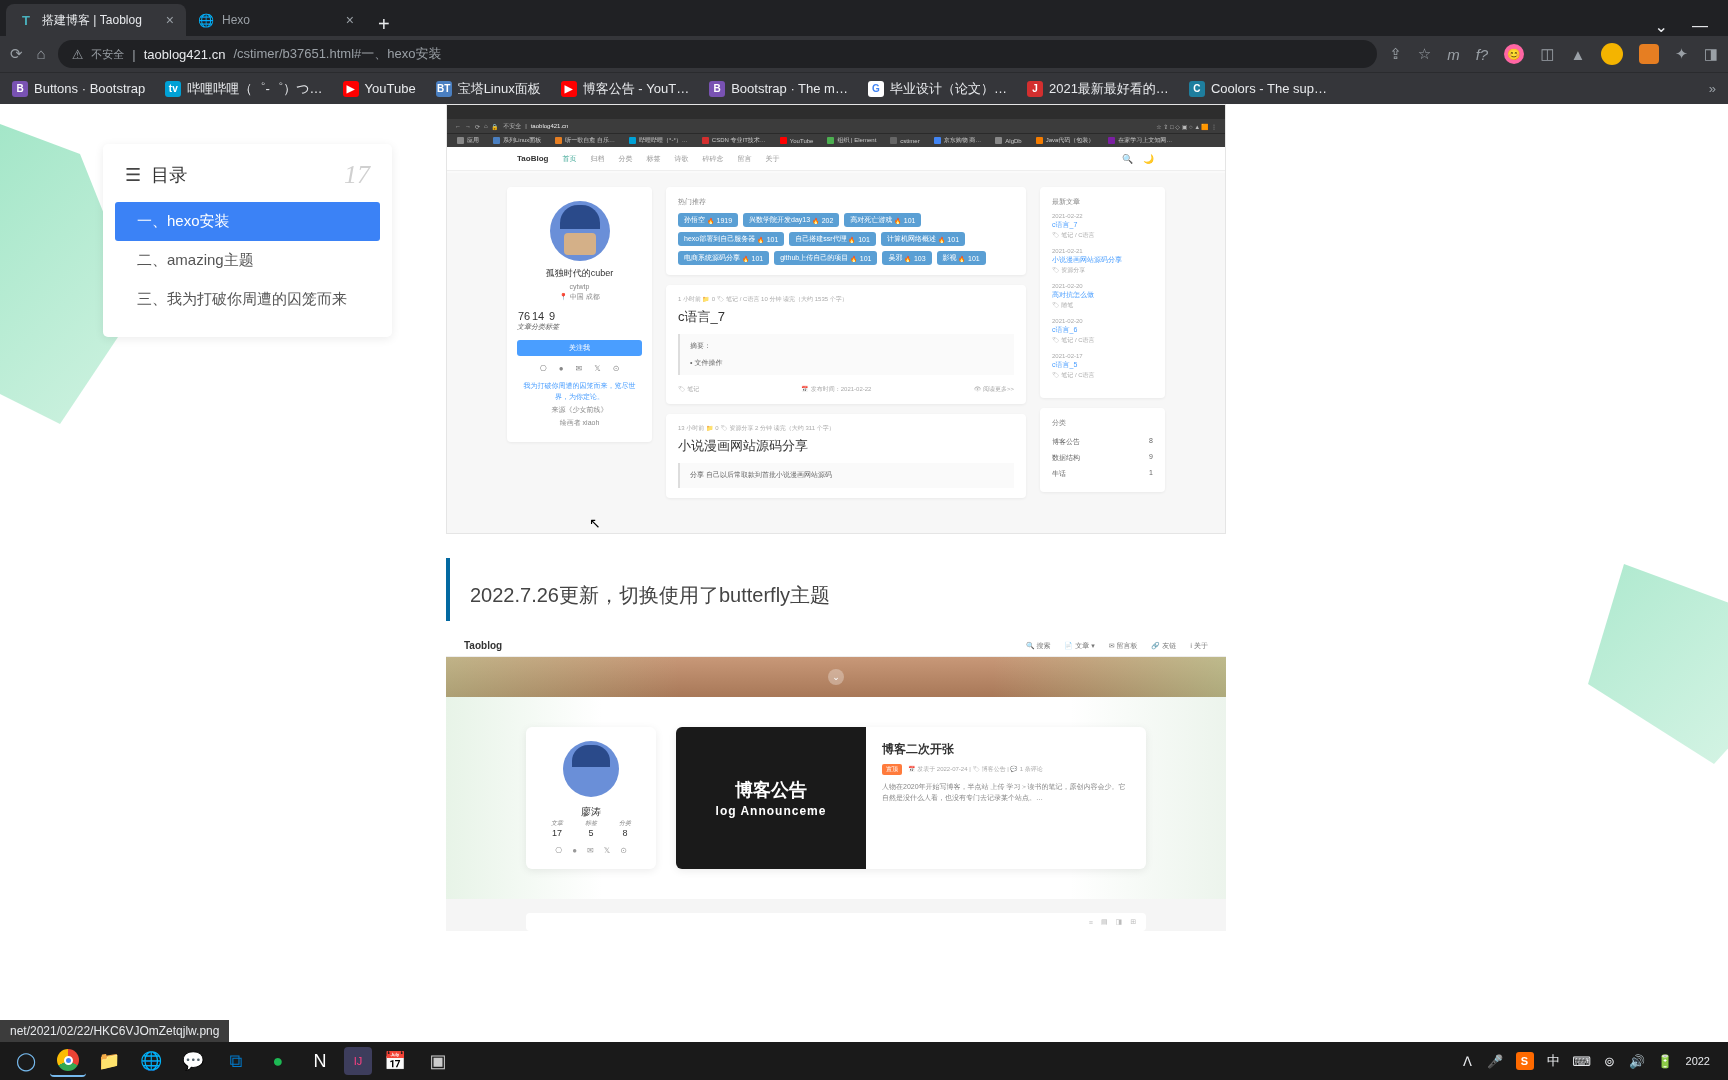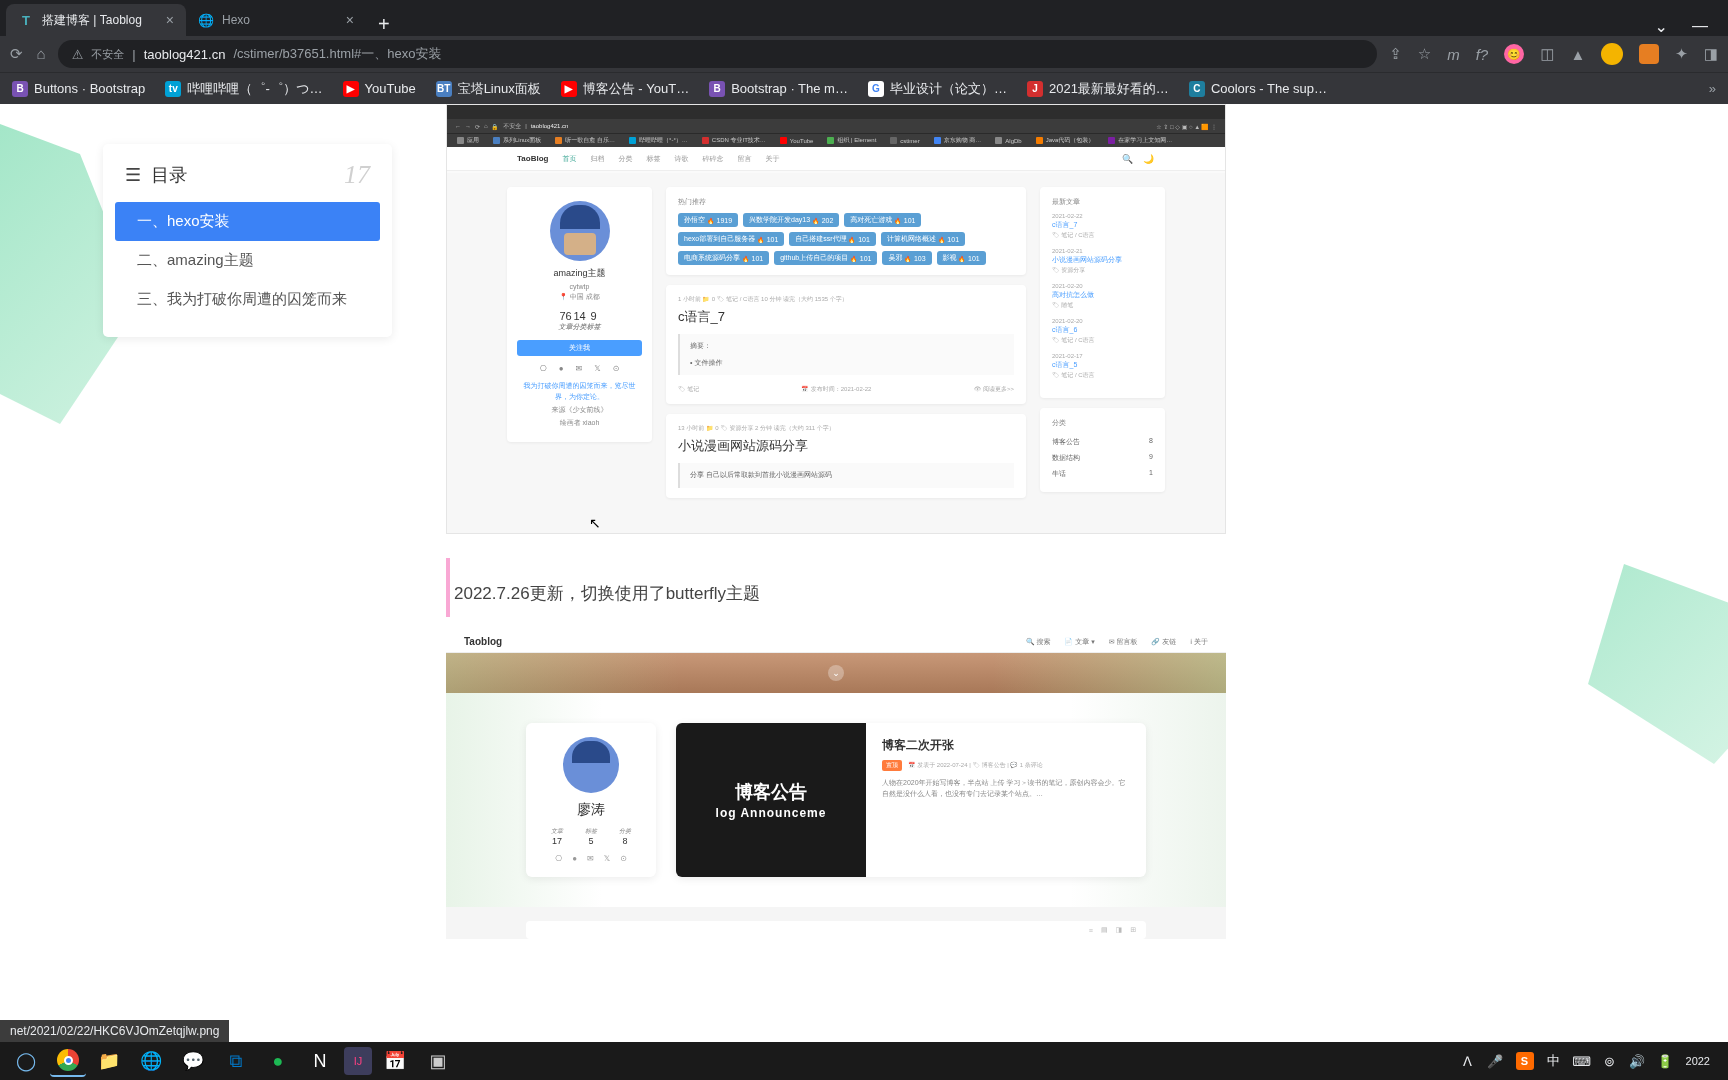--- a/index.html
+++ b/index.html
@@ -65,21 +65,21 @@
     .shot-nav .logo { font-weight: 600; color: #333; font-size: 8px; }
     .shot-nav-r { margin-left: auto; display: flex; gap: 10px; color: #999; font-size: 9px; }
     
     .shot-left { width: 145px; display: flex; flex-direction: column; align-items: center; }
     .shot-card { background: white; border-radius: 4px; padding: 14px 10px; width: 100%; text-align: center; box-shadow: 0 1px 3px rgba(0,0,0,0.06); }
     .avatar { width: 60px; height: 60px; margin: 0 auto 6px; border-radius: 50%; background: #6a8fd8; position: relative; overflow: hidden; }
     .avatar::before { content: ''; position: absolute; top: 4px; left: 10px; width: 40px; height: 24px; background: #2a4a8a; border-radius: 18px 18px 0 0; }
     .avatar::after { content: ''; position: absolute; bottom: 6px; left: 14px; width: 32px; height: 22px; background: #d4b088; border-radius: 4px; }
     .shot-name { font-size: 9px; margin-bottom: 3px; color: #333; }
     .shot-sub { font-size: 7px; color: #888; margin-bottom: 2px; }
-    .shot-stats { display: flex; justify-content: center; margin-top: 8px; font-size: 7px; color: #666; }
+    .shot-stats { display: flex; justify-content: flex-start; margin-top: 8px; font-size: 7px; color: #666; }
     .shot-stats div span { display: block; font-size: 11px; color: #333; font-weight: 500; }
     .shot-follow { background: #4a9eff; color: white; font-size: 7px; padding: 3px 0; border-radius: 3px; margin-top: 8px; }
     .shot-socials { display: flex; justify-content: center; gap: 12px; margin-top: 8px; font-size: 8px; color: #888; }
     .shot-motto { font-size: 7px; color: #4a9eff; margin-top: 8px; line-height: 1.5; }
     .shot-from { font-size: 7px; color: #888; margin-top: 3px; }
     
     .shot-mid { flex: 1; display: flex; flex-direction: column; gap: 10px; }
     .shot-box { background: white; border-radius: 4px; padding: 10px 12px; box-shadow: 0 1px 3px rgba(0,0,0,0.06); }
     .shot-box-title { font-size: 7px; color: #888; margin-bottom: 6px; }
     .shot-tags { display: flex; flex-wrap: wrap; gap: 5px; }
@@ -90,35 +90,35 @@
     .shot-excerpt { border-left: 2px solid #ddd; padding: 6px 10px; background: #fafafa; font-size: 7px; color: #666; line-height: 1.8; }
     .shot-post-foot { display: flex; justify-content: space-between; margin-top: 10px; font-size: 6px; color: #aaa; }
     
     .shot-right { width: 125px; display: flex; flex-direction: column; gap: 10px; }
     .shot-recent-item { margin-bottom: 8px; font-size: 6px; color: #aaa; }
     .shot-recent-item .t { color: #4a9eff; font-size: 7px; margin: 1px 0; }
     .shot-cat-row { display: flex; justify-content: space-between; font-size: 7px; color: #666; padding: 3px 0; }
     
     .cursor-arrow { position: absolute; top: 410px; left: 142px; font-size: 14px; color: #000; z-index: 10; }
     
-    .update-note { font-size: 17px; color: #444; padding: 24px 4px 12px; border-left: 4px solid #f9a8d4; margin: 24px 0 14px; }
+    .update-note { font-size: 20px; color: #444; padding: 24px 20px 12px; border-left: 4px solid #0369a1; margin: 24px 0 14px; }
     
     
     .shot2 { width: 100%; background: #f5f5f5; }
     .shot2-top { height: 22px; background: white; display: flex; align-items: center; padding: 0 18px; font-size: 8px; color: #666; border-bottom: 1px solid #eee; }
     .shot2-logo { font-weight: 600; color: #333; font-size: 10px; }
     .shot2-top-r { margin-left: auto; display: flex; gap: 14px; font-size: 7px; color: #777; }
     .shot2-hero { height: 40px; background: linear-gradient(to bottom, #c89878, #a87858); position: relative; display: flex; align-items: center; justify-content: center; }
     .shot2-hero::before { content:''; position:absolute; inset:0; background: linear-gradient(90deg, rgba(180,220,160,0.4) 0%, transparent 30%, transparent 70%, rgba(180,220,160,0.5) 100%); }
     .shot2-chev { background: rgba(255,255,255,0.3); color: white; border-radius: 50%; width: 16px; height: 16px; display: flex; align-items: center; justify-content: center; font-size: 9px; position: relative; }
     .shot2-body { display: flex; padding: 30px 80px; gap: 20px; background: linear-gradient(to right, rgba(200,240,200,0.3), white 20%, white 80%, rgba(200,240,200,0.2)); }
     .shot2-left { width: 130px; background: white; border-radius: 6px; padding: 14px; text-align: center; box-shadow: 0 2px 8px rgba(0,0,0,0.08); }
     .shot2-avatar { width: 56px; height: 56px; margin: 0 auto 8px; border-radius: 50%; background: #6a8fd8; position: relative; overflow: hidden; }
     .shot2-avatar::before { content:''; position:absolute; top: 4px; left: 9px; width: 38px; height: 22px; background: #2a4a8a; border-radius: 16px 16px 0 0; }
-    .shot2-name { font-size: 14px; color: #333; margin-bottom: 8px; }
+    .shot2-name { font-size: 10px; color: #333; }
     .shot2-stats { display: flex; justify-content: space-around; font-size: 6px; color: #888; margin-bottom: 8px; }
     .shot2-stats span { display: block; font-size: 9px; color: #333; }
     .shot2-soc { display: flex; justify-content: center; gap: 10px; font-size: 8px; color: #999; }
     .shot2-post { flex: 1; background: white; border-radius: 6px; display: flex; overflow: hidden; box-shadow: 0 2px 8px rgba(0,0,0,0.08); }
     .shot2-post-img { width: 190px; background: #1a1a1a; color: white; display: flex; flex-direction: column; align-items: center; justify-content: center; padding: 14px; }
     .shot2-post-img .cn { font-size: 18px; font-weight: bold; margin-bottom: 2px; }
     .shot2-post-img .en { font-size: 12px; font-weight: bold; letter-spacing: 1px; }
     .shot2-post-body { flex: 1; padding: 14px 16px; }
     .shot2-post-title { font-size: 12px; font-weight: 600; color: #333; margin-bottom: 6px; }
     .shot2-post-meta { font-size: 6px; color: #aaa; margin-bottom: 6px; display:flex; gap:6px; align-items:center; }
@@ -318,21 +318,21 @@
             <span>🔍</span>
             <span>🌙</span>
           </div>
       </div>
       <div style="height:26px"></div>
       <div class="shot-body">
 
         <div class="shot-left">
           <div class="shot-card">
             <div class="avatar"></div>
-            <div class="shot-name">amazing主题</div>
+            <div class="shot-name">孤独时代的cuber</div>
             <div class="shot-sub">cytwtp</div>
             <div class="shot-sub">📍 <span>中国 成都</span></div>
             <div class="shot-stats">
               <div><span>76</span><i>文章</i></div>
               <div><span>14</span><i>分类</i></div>
               <div><span>9</span><i>标签</i></div>
             </div>
             <div class="shot-follow">关注我</div>
             <div class="shot-socials">
                 <span>⎔</span>

